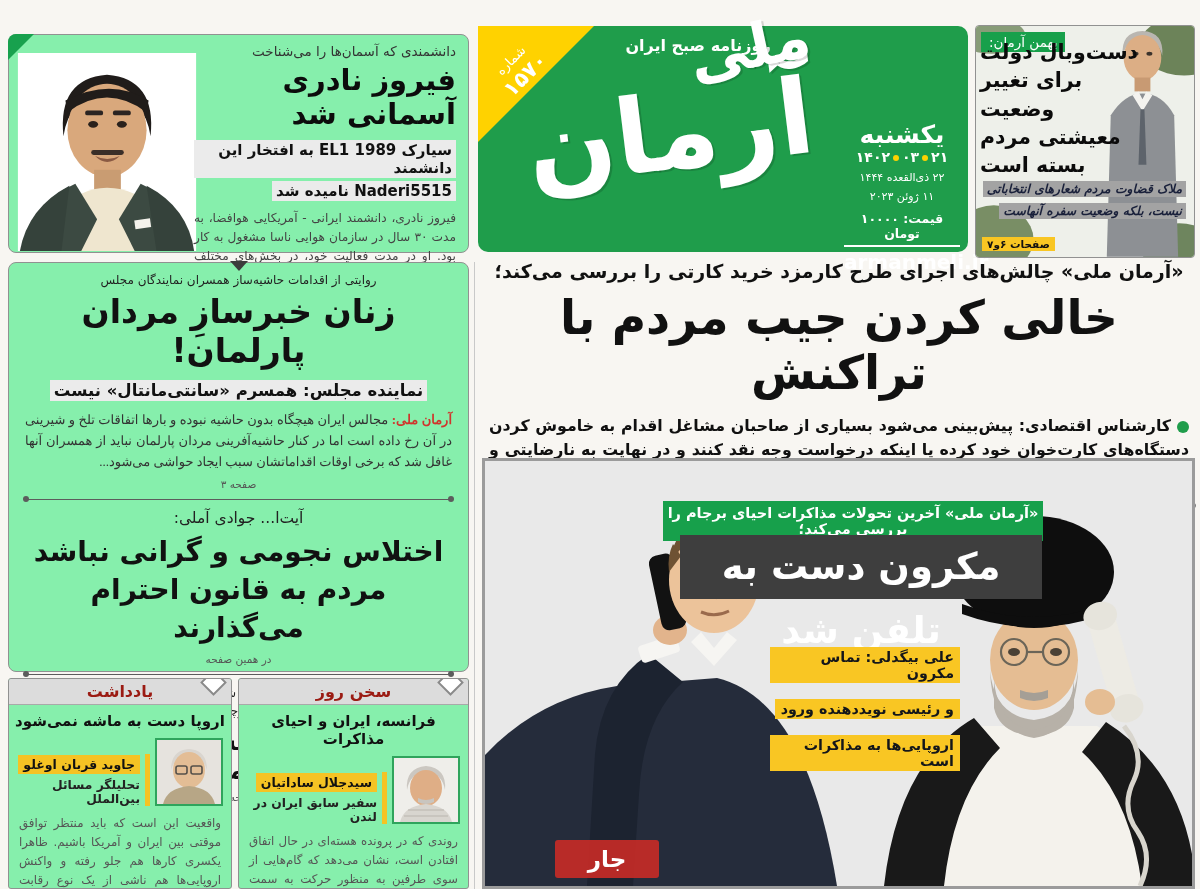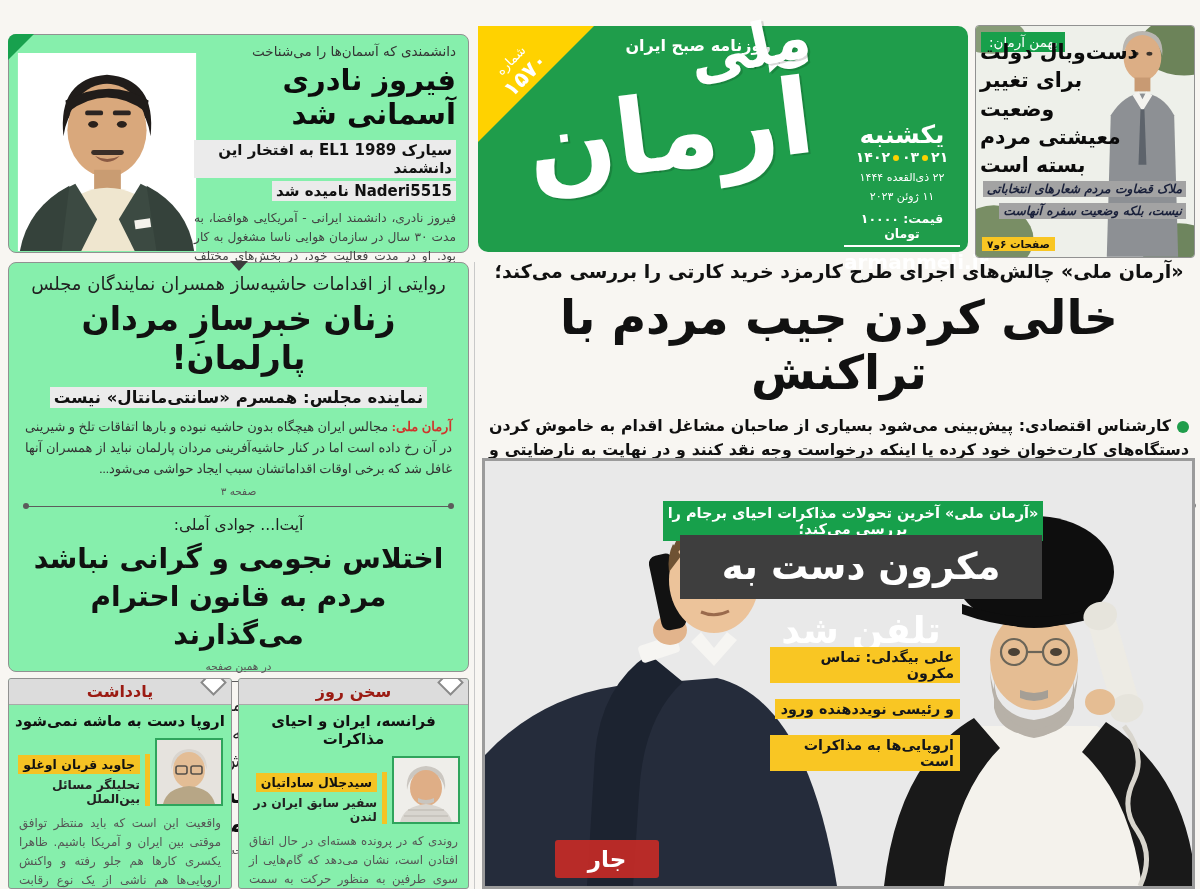--- a/index.html
+++ b/index.html
@@ -43,21 +43,21 @@
   .naderi-h{font-size:29px;font-weight:bold;color:#0c0c0c;margin:4px 0 6px;}
   .hl-gray{display:inline-block;background:#ebebeb;font-weight:bold;font-size:15px;padding:1px 4px;margin-top:3px;}
   .body-sm{font-size:12.2px;color:#444;line-height:1.55;text-align:justify;margin-top:8px;}
   .page-ref{font-size:10.5px;color:#555;text-align:center;margin-top:6px;}
 
   
   .box-sections{left:8px;top:262px;width:461px;height:410px;padding:10px 16px;}
   .top-marker{position:absolute;top:-2px;left:50%;transform:translateX(-50%);width:0;height:0;
         border-left:9px solid transparent;border-right:9px solid transparent;border-top:10px solid #3c3c3c;}
   .sec{direction:rtl;text-align:center;}
-  .sec .kick{font-size:18px;color:#222;}
+  .sec .kick{font-size:12px;color:#222;}
   .h-parl{font-size:33px;font-weight:bold;margin:5px 0 7px;}
   .h-jav{font-size:28px;font-weight:bold;line-height:1.35;margin:6px 0 4px;}
   .h-zak{font-size:25px;font-weight:bold;margin:6px 0 4px;}
   .sec-body{font-size:13px;color:#333;line-height:1.6;text-align:justify;margin-top:9px;direction:rtl;font-family:Liberation Serif, serif;}
   .red-lead{color:#d0342c;font-weight:bold;}
   .divider{position:relative;border-top:1.5px solid #5c5c5c;margin:9px 0;}
   .divider::before,.divider::after{content:"";position:absolute;top:-4px;width:6px;height:6px;
         background:#5c5c5c;border-radius:50%;}
   .divider::before{left:-2px;} .divider::after{right:-2px;}
 

